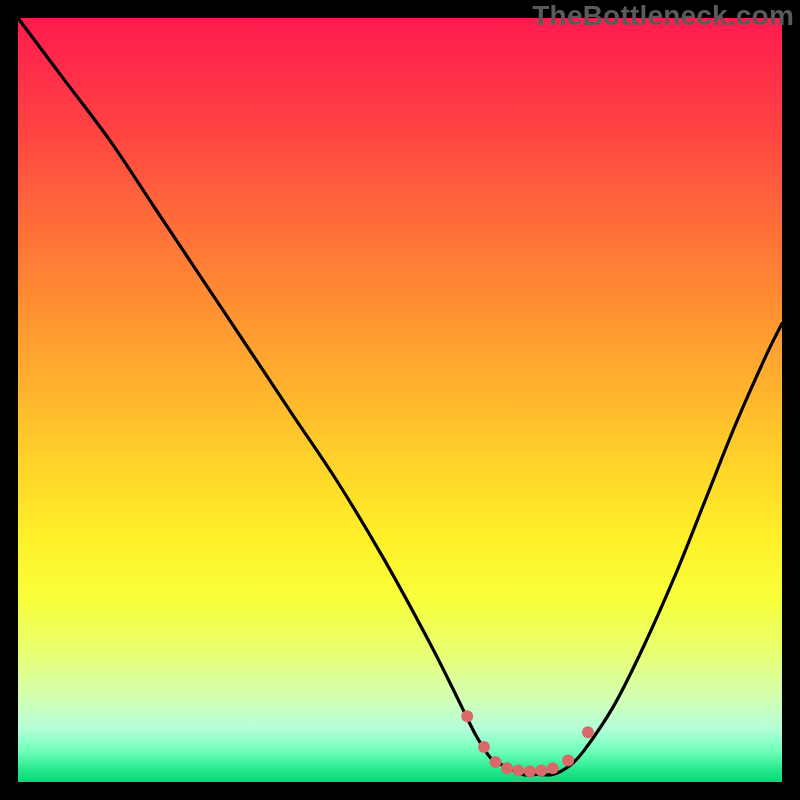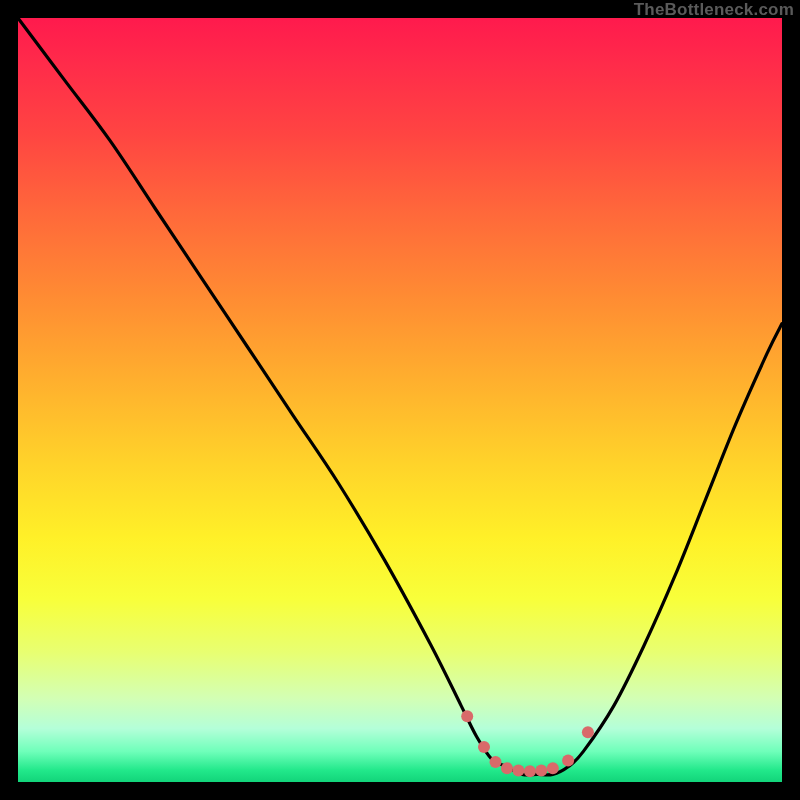--- a/index.html
+++ b/index.html
@@ -49,21 +49,21 @@
       #6fffba 96%,
       #21e88a 98.5%,
       #12d47a 100%
     );
   }
   .watermark {
     position: absolute;
     top: 0px;
     right: 6px;
     color: #5a5a5a;
-    font-size: 17px;
+    font-size: 28px;
     font-weight: 600;
     letter-spacing: 0.2px;
     user-select: none;
     margin-left: 8px;
   }
   svg.curve {
     position: absolute;
     left: 0;
     top: 0;
     width: 764px;

